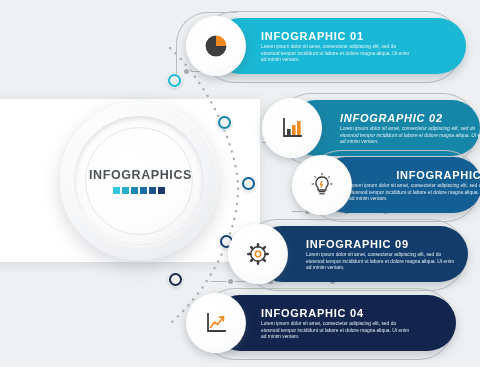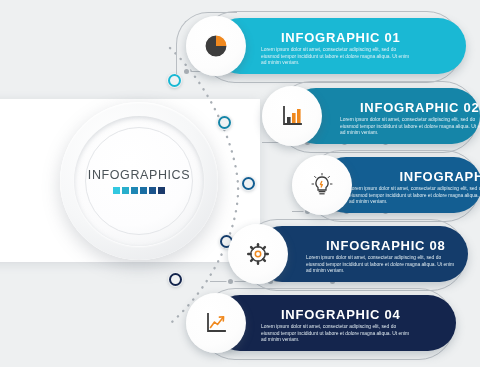--- a/index.html
+++ b/index.html
@@ -31,22 +31,22 @@
   .hero-ring3{
     position:absolute;left:11px;top:11px;right:11px;bottom:11px;border-radius:50%;
     border:1px solid #e4e6e9;
     background:radial-gradient(circle at 40% 34%, #ffffff 0%, #fdfdfe 65%, #f2f3f5 100%);
   }
   .hero-text{
     position:absolute;left:0;right:0;top:50%;transform:translateY(-50%);
     text-align:center;
   }
   .hero-text .l1,.hero-text .l2{
-    display:block;color:#4b5358;font-weight:400;letter-spacing:.6px;
-    font-size:12.5px;line-height:14px;
+    display:block;color:#4b5358;font-weight:700;letter-spacing:.6px;
+    font-size:12.5px;line-height:14px;text-align:right;
   }
   .swatches{display:flex;gap:2px;justify-content:center;margin-top:5px;}
   .swatches i{display:block;width:7px;height:7px;}
 
   
   .arc{position:absolute;left:150px;top:30px;width:130px;height:310px;pointer-events:none;}
   .marker{position:absolute;width:15px;height:15px;border-radius:50%;background:#f0f2f3;
           display:flex;align-items:center;justify-content:center;
           box-shadow:0 1px 3px rgba(110,120,130,.30);}
   .marker b{display:block;width:9px;height:9px;border-radius:50%;border:2.6px solid #1ab8d4;background:#f0f2f3;}
@@ -63,22 +63,22 @@
     background:transparent;z-index:0;
   }
   .icon-circle{
     position:absolute;left:0;top:-2px;width:60px;height:60px;border-radius:50%;
     background:radial-gradient(circle at 38% 30%, #ffffff 0%, #fdfdfd 60%, #f4f5f6 100%);
     box-shadow:0 3px 9px rgba(80,95,110,.32);
     display:flex;align-items:center;justify-content:center;z-index:3;
   }
   .txt{position:absolute;z-index:2;color:#ffffff;}
   .txt .ttl{
-    font-size:13px;font-weight:700;letter-spacing:.75px;margin-bottom:2px;
-    color:#ffffff;white-space:nowrap;margin-left:20px;
+    font-size:11px;font-weight:700;letter-spacing:.75px;margin-bottom:2px;
+    color:#ffffff;white-space:nowrap;
   }
   .txt .body{
     font-size:4.9px;line-height:6.6px;color:#eaf4f8;opacity:.95;width:150px;
   }
 
   
   .conn{position:absolute;height:1.2px;background:#b4b9be;}
   .node{position:absolute;width:5px;height:5px;border-radius:50%;background:#a8aeb4;
         box-shadow:0 0 0 1.5px #eef0f1;}
   .hook{position:absolute;border:1.3px solid #b9bec3;border-radius:20px;}
@@ -158,21 +158,21 @@
         <path d="M15 15 L26 15 A11 11 0 1 1 15 4 Z" fill="#3d3d3d"></path>
         <circle cx="15" cy="15" r="11" fill="none" stroke="#ffffff" stroke-width="1.1"></circle>
       </svg>
     </div>
     <div class="txt" style="left:75px;top:12px;">
       <div class="ttl">INFOGRAPHIC 01</div>
       <div class="body">Lorem ipsum dolor sit amet, consectetur adipiscing elit, sed do eiusmod tempor incididunt ut labore et dolore magna aliqua. Ut enim ad minim veniam.</div>
     </div>
   </div>
 
-  <div class="row" style="left:262px;top:88px;width:218px;">
+  <div class="row" style="left:262px;top:100px;width:218px;font-style:italic;">
     <div class="outline" style="width:200px;"></div>
     <div class="pill" style="width:192px;background:#1585a8;"></div>
     <div class="icon-circle">
       <svg width="30" height="30" viewBox="0 0 30 30">
         <path d="M7 6 L7 23 L24 23" fill="none" stroke="#3d3d3d" stroke-width="1.8" stroke-linecap="square"></path>
         <rect x="10" y="16" width="3.6" height="6" fill="#3d3d3d"></rect>
         <rect x="15" y="12" width="3.6" height="10" fill="#f0891f"></rect>
         <rect x="20" y="8" width="3.6" height="14" fill="#f0891f"></rect>
       </svg>
     </div>
@@ -221,21 +221,21 @@
             <line x1="8.1" y1="8.1" x2="9.8" y2="9.8"></line>
             <line x1="20.2" y1="20.2" x2="21.9" y2="21.9"></line>
             <line x1="8.1" y1="21.9" x2="9.8" y2="20.2"></line>
             <line x1="20.2" y1="9.8" x2="21.9" y2="8.1"></line>
           </g>
         </g>
         <circle cx="15" cy="15" r="2.7" fill="none" stroke="#f0891f" stroke-width="1.5"></circle>
       </svg>
     </div>
     <div class="txt" style="left:78px;top:12px;">
-      <div class="ttl">INFOGRAPHIC 08</div>
+      <div class="ttl">INFOGRAPHIC 09</div>
       <div class="body">Lorem ipsum dolor sit amet, consectetur adipiscing elit, sed do eiusmod tempor incididunt ut labore et dolore magna aliqua. Ut enim ad minim veniam.</div>
     </div>
   </div>
 
   <div class="row" style="left:186px;top:295px;width:294px;">
     <div class="outline" style="width:252px;"></div>
     <div class="pill" style="width:244px;background:#14254d;"></div>
     <div class="icon-circle">
       <svg width="30" height="30" viewBox="0 0 30 30">
         <path d="M7 6 L7 23 L24 23" fill="none" stroke="#3d3d3d" stroke-width="1.8" stroke-linecap="square"></path>

